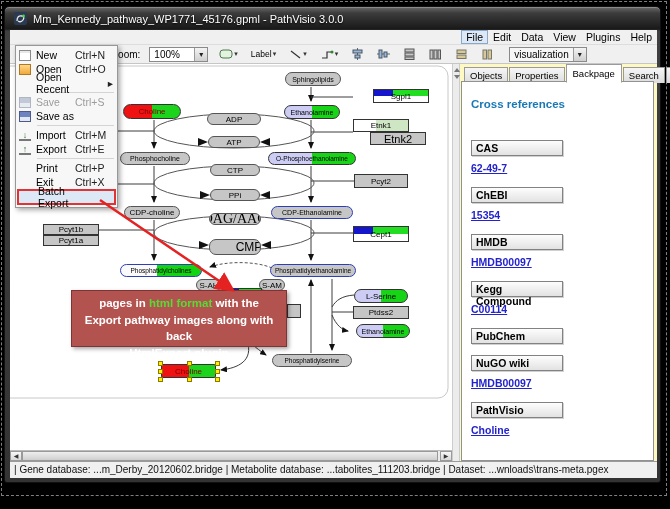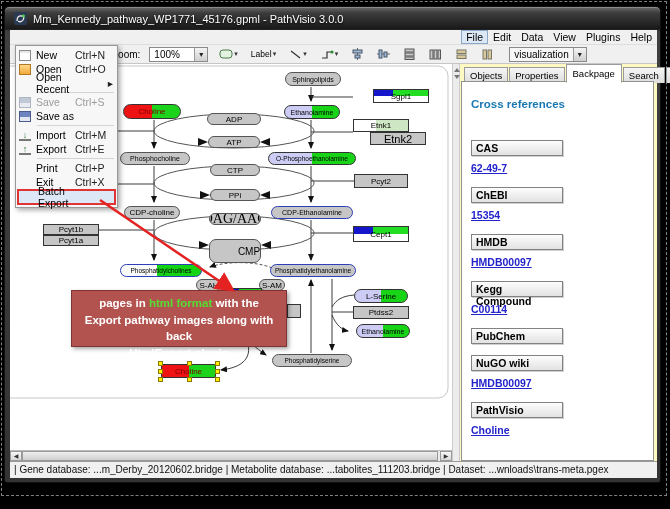--- a/index.html
+++ b/index.html
@@ -239,21 +239,21 @@
                 <div class="pnode t-metabolite-purple-green" style="left: 258px; top: 88px; width: 88px; height: 13px; font-size: 6.5px;">O-Phosphoethanolamine</div>
                 <div class="pnode t-metabolite-gray" style="left: 200px; top: 100px; width: 50px; height: 12px; font-size: 8px;">CTP</div>
                 <div class="pnode t-gene-gray" style="left: 344px; top: 110px; width: 54px; height: 14px; font-size: 8px;">Pcyt2</div>
                 <div class="pnode t-metabolite-gray" style="left: 200px; top: 125px; width: 50px; height: 12px; font-size: 8px;">PPi</div>
                 <div class="pnode t-metabolite-gray" style="left: 114px; top: 142px; width: 56px; height: 13px; font-size: 8px;">CDP-choline</div>
                 <div class="pnode t-metabolite-gray" style="left: 199px; top: 149px; width: 52px; height: 12px; font-size: 14px; font-family: Liberation Serif, serif;">DAG/AAG</div>
                 <div class="pnode t-metabolite-gray-blue" style="left: 261px; top: 142px; width: 82px; height: 13px; font-size: 7px;">CDP-Ethanolamine</div>
                 <div class="pnode t-gene-gray" style="left: 33px; top: 160px; width: 56px; height: 11px; font-size: 8px;">Pcyt1b</div>
                 <div class="pnode t-gene-gray" style="left: 33px; top: 171px; width: 56px; height: 11px; font-size: 8px;">Pcyt1a</div>
                 <div class="pnode t-gene-blue-green" style="left: 343px; top: 162px; width: 56px; height: 16px; font-size: 8px;">Cept1</div>
-                <div class="pnode t-metabolite-gray" style="left: 199px; top: 175px; width: 52px; height: 24px; font-size: 10px; padding-left: 28px;">CMP</div>
+                <div class="pnode t-metabolite-gray" style="left: 199px; top: 175px; width: 52px; height: 16px; font-size: 12px; padding-left: 28px;">CMP</div>
                 <div class="pnode t-metabolite-white-green" style="left: 110px; top: 200px; width: 82px; height: 13px; font-size: 6.5px;">Phosphatidylcholines</div>
                 <div class="pnode t-metabolite-gray-blue" style="left: 260px; top: 200px; width: 86px; height: 13px; font-size: 6.5px;">Phosphatidylethanolamine</div>
                 <div class="pnode t-metabolite-gray" style="left: 186px; top: 215px; width: 26px; height: 12px; font-size: 8px;">S-AH</div>
                 <div class="pnode t-metabolite-gray" style="left: 249px; top: 215px; width: 26px; height: 12px; font-size: 8px;">S-AM</div>
                 <div class="pnode t-gene-blue-green" style="left: 216px; top: 224px; width: 36px; height: 10px; font-size: 8px;"></div>
                 <div class="pnode t-gene-gray" style="left: 277px; top: 240px; width: 14px; height: 14px; font-size: 8px;"></div>
                 <div class="pnode t-metabolite-purple-green" style="left: 344px; top: 225px; width: 54px; height: 14px; font-size: 8px;">L-Serine</div>
                 <div class="pnode t-gene-gray" style="left: 343px; top: 242px; width: 56px; height: 13px; font-size: 8px;">Ptdss2</div>
                 <div class="pnode t-metabolite-purple-green" style="left: 346px; top: 260px; width: 54px; height: 14px; font-size: 7px;">Ethanolamine</div>
                 <div class="pnode t-metabolite-gray" style="left: 262px; top: 290px; width: 80px; height: 13px; font-size: 6.5px;">Phosphatidylserine</div>

